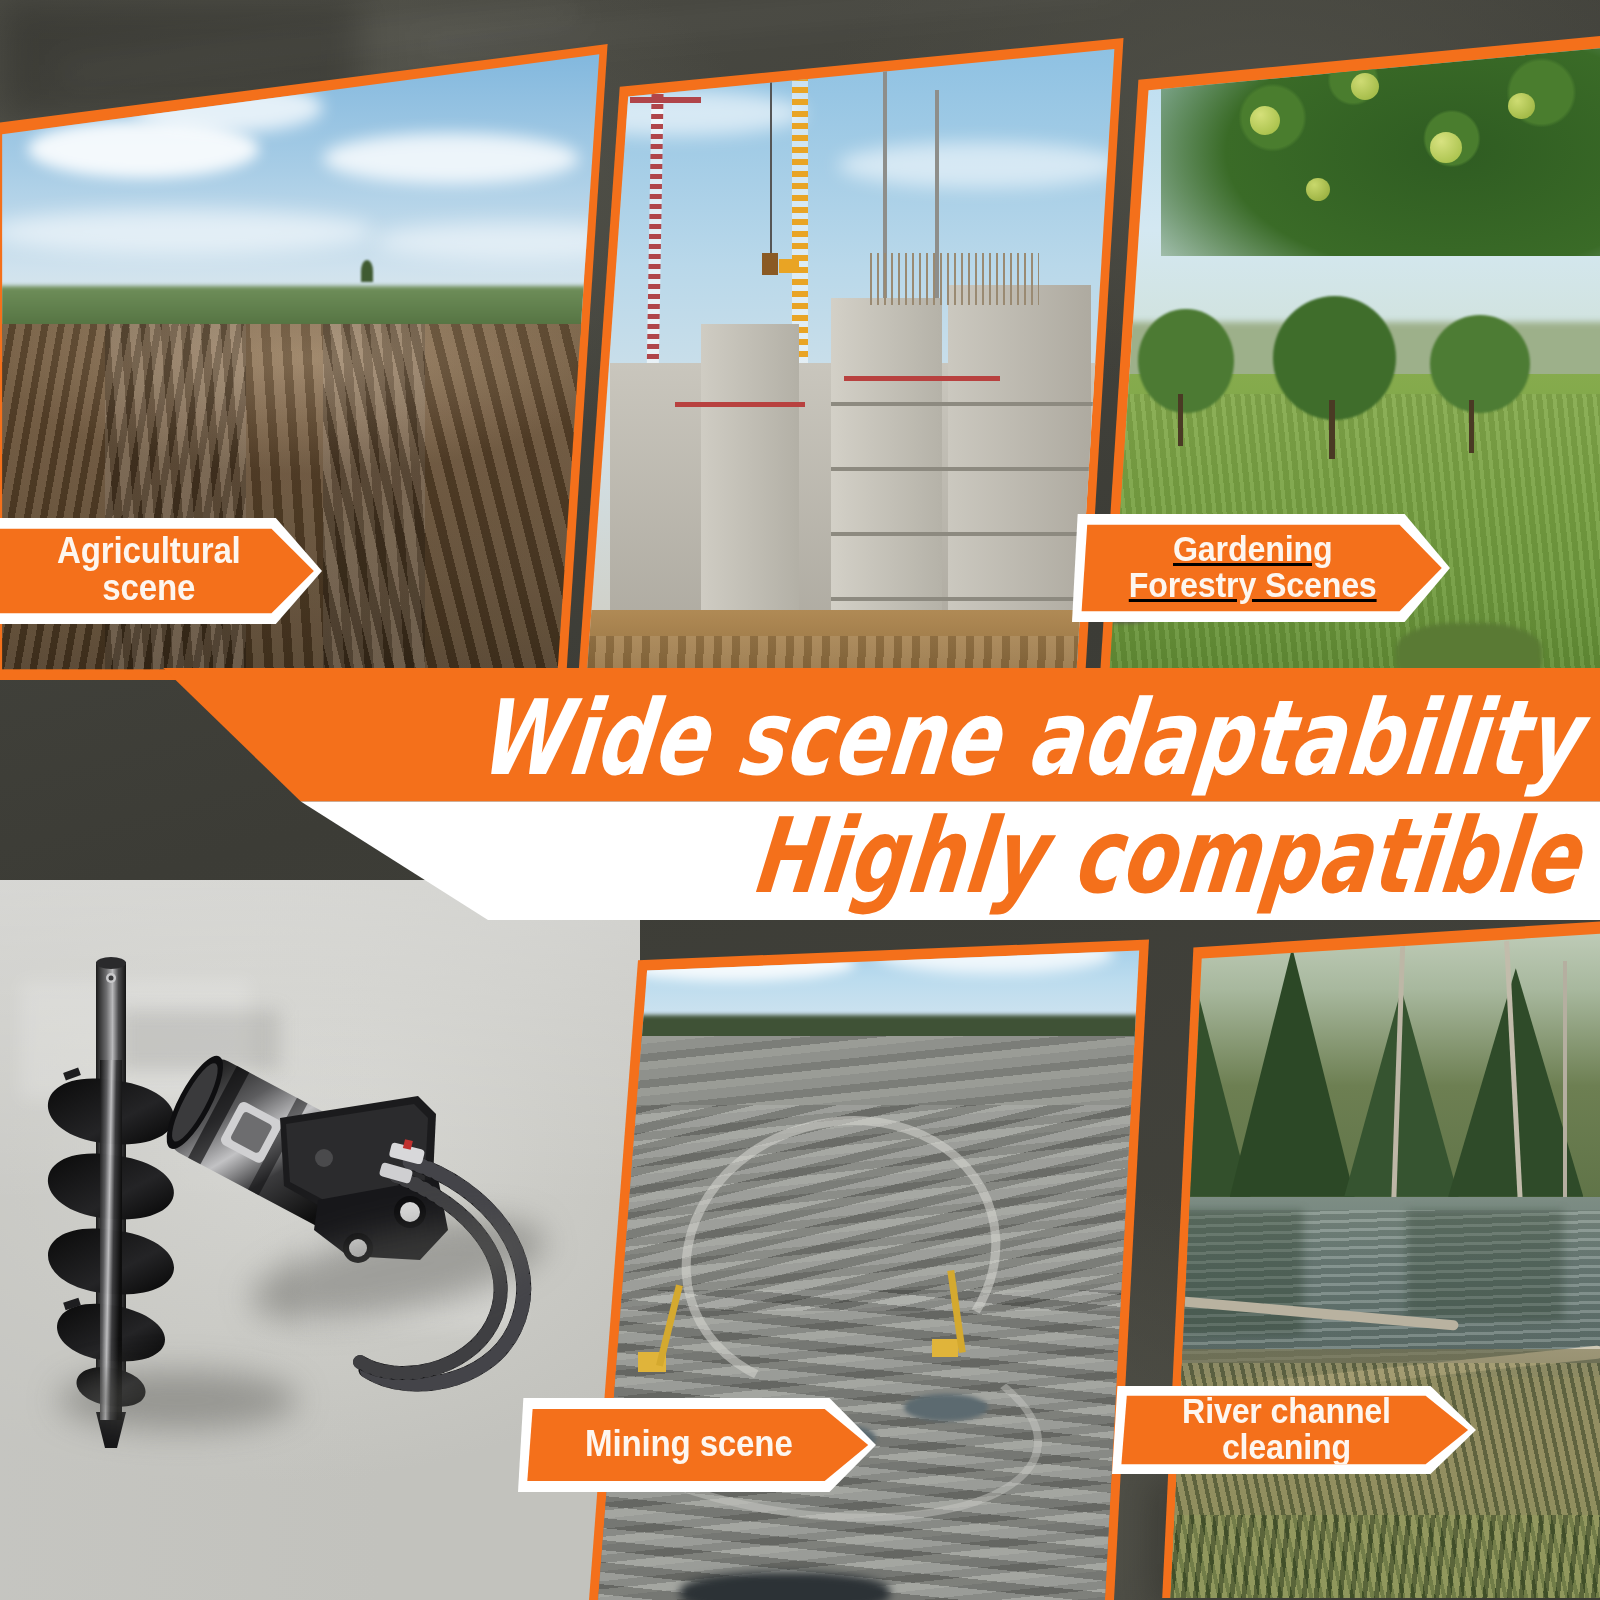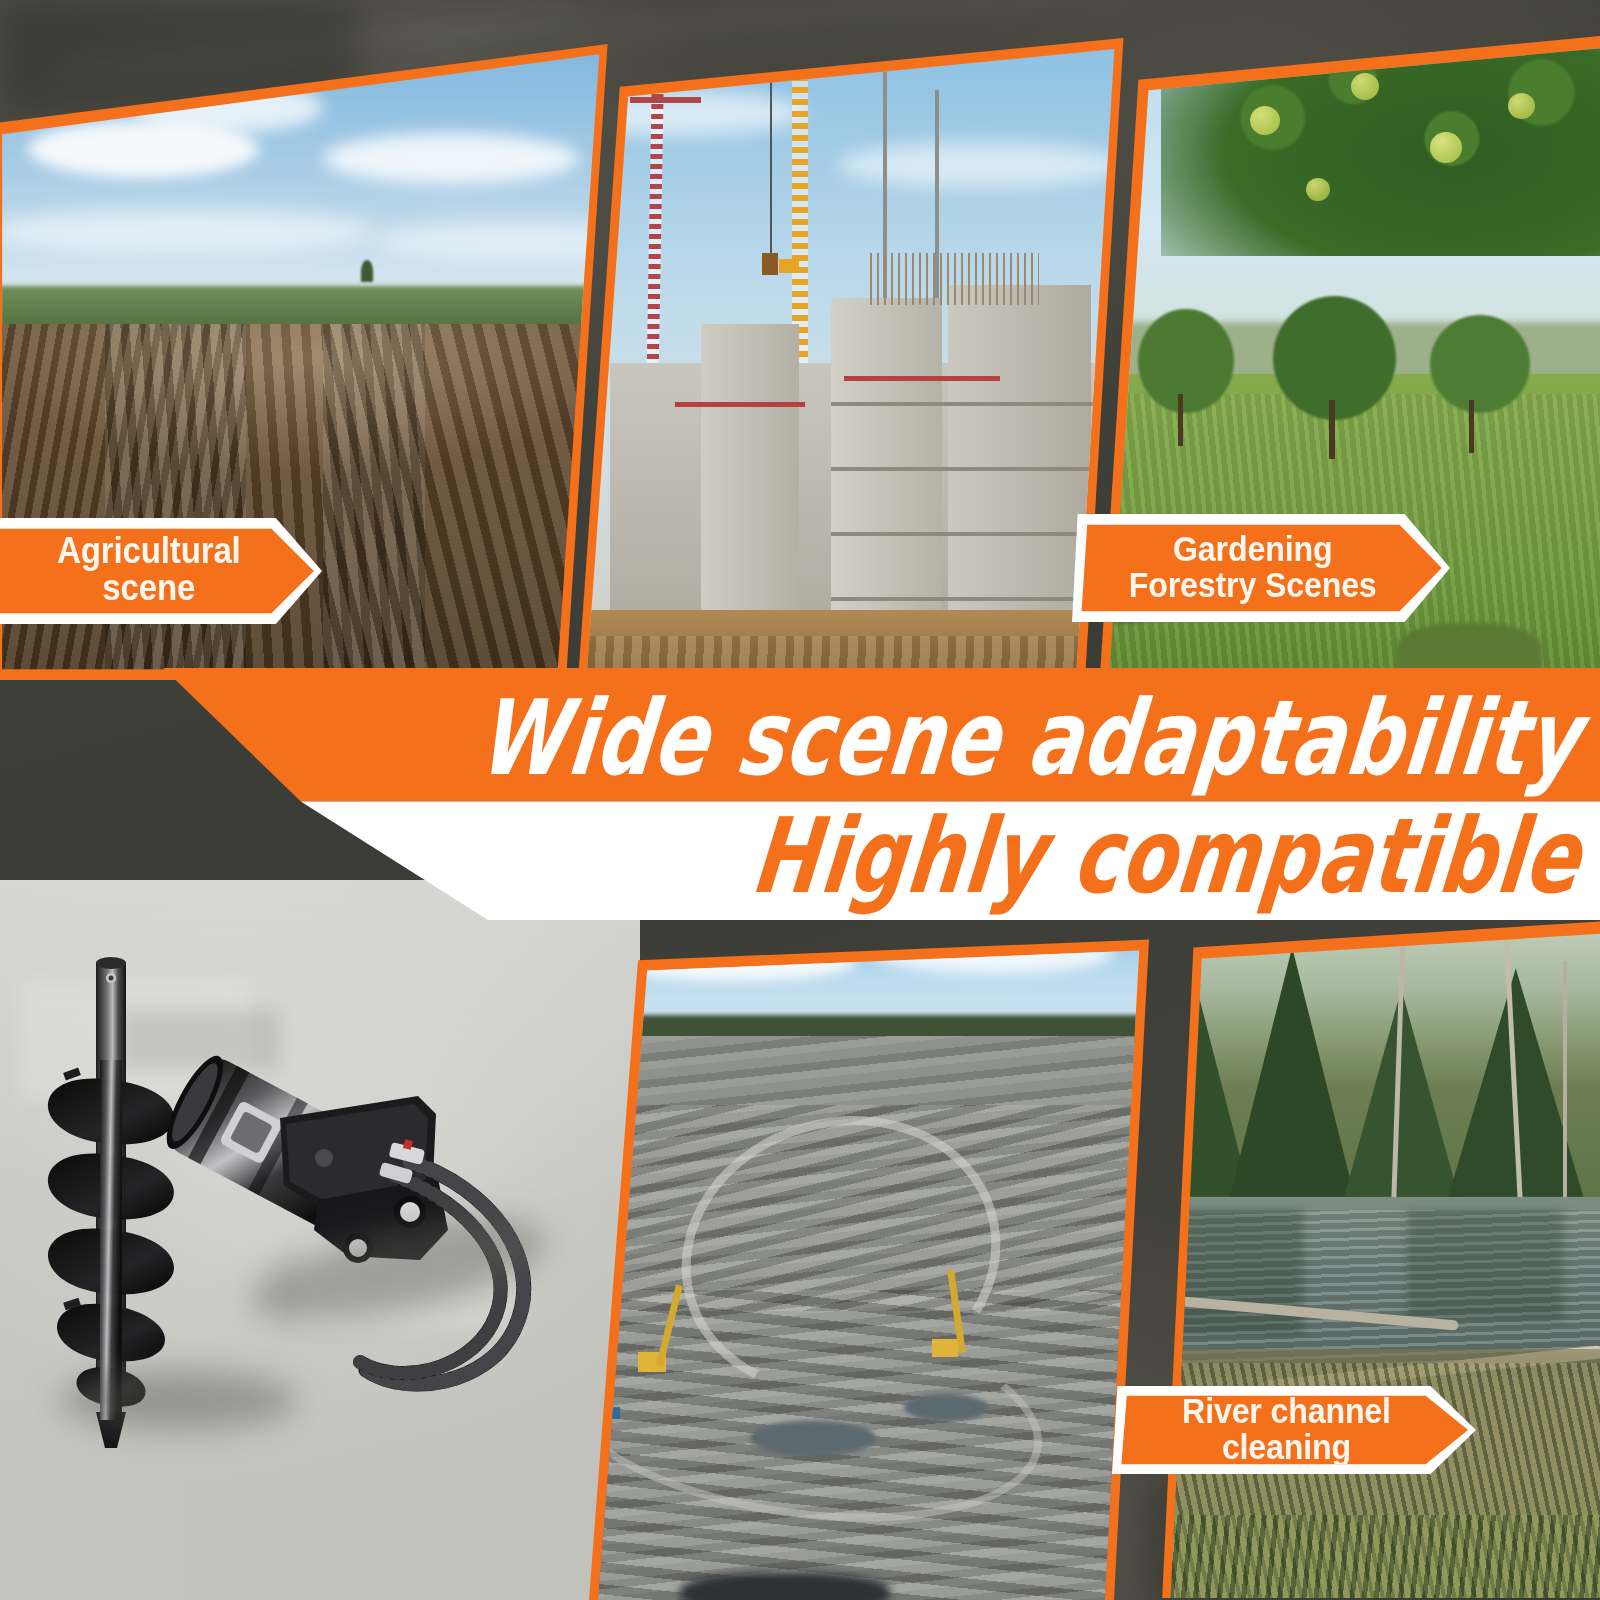--- a/index.html
+++ b/index.html
@@ -351,26 +351,32 @@
               clip-path:polygon(0% 0%, 86% 0%, 100% 50%, 86% 100%, 0% 100%);">
     <div class="inner" style="clip-path:polygon(0% 5%, 84.5% 5%, 97.5% 50%, 84.5% 95%, 0% 95%);">
       <span style="font-size:36px;">Agricultural
 scene</span>
     </div>
   </div>
 
 
   <div class="label" style="left:1072px; top:514px; width:378px; height:108px;
               clip-path:polygon(1.5% 0%, 88% 0%, 100% 50%, 88% 100%, 0% 100%);">
-    <div class="inner" style="clip-path:polygon(3% 5%, 86.5% 5%, 97.8% 50%, 86.5% 95%, 1.5% 95%);">
+    <div class="inner" style="clip-path:polygon(3% 5%, 86.5% 5%, 97.8% 50%, 86.5% 95%, 1.5% 95%);text-decoration:underline;">
       <span style="font-size:35px;">Gardening
 Forestry Scenes</span>
     </div>
   </div>
 
+  <div class="label" style="left:518px; top:1398px; width:358px; height:94px;
+              clip-path:polygon(1.5% 0%, 87% 0%, 100% 50%, 87% 100%, 0% 100%);">
+    <div class="inner" style="clip-path:polygon(3% 6%, 85.5% 6%, 97.8% 50%, 85.5% 94%, 1.5% 94%);">
+      <span style="font-size:36px;">Mining scene</span>
+    </div>
+  </div>
 
   <div class="label" style="left:1112px; top:1386px; width:364px; height:88px;
               clip-path:polygon(1.5% 0%, 87.5% 0%, 100% 50%, 87.5% 100%, 0% 100%);">
     <div class="inner" style="clip-path:polygon(3% 5%, 86% 5%, 97.8% 50%, 86% 95%, 1.5% 95%);">
       <span style="font-size:35px;">River channel
 cleaning</span>
     </div>
   </div>
 
 </div>

